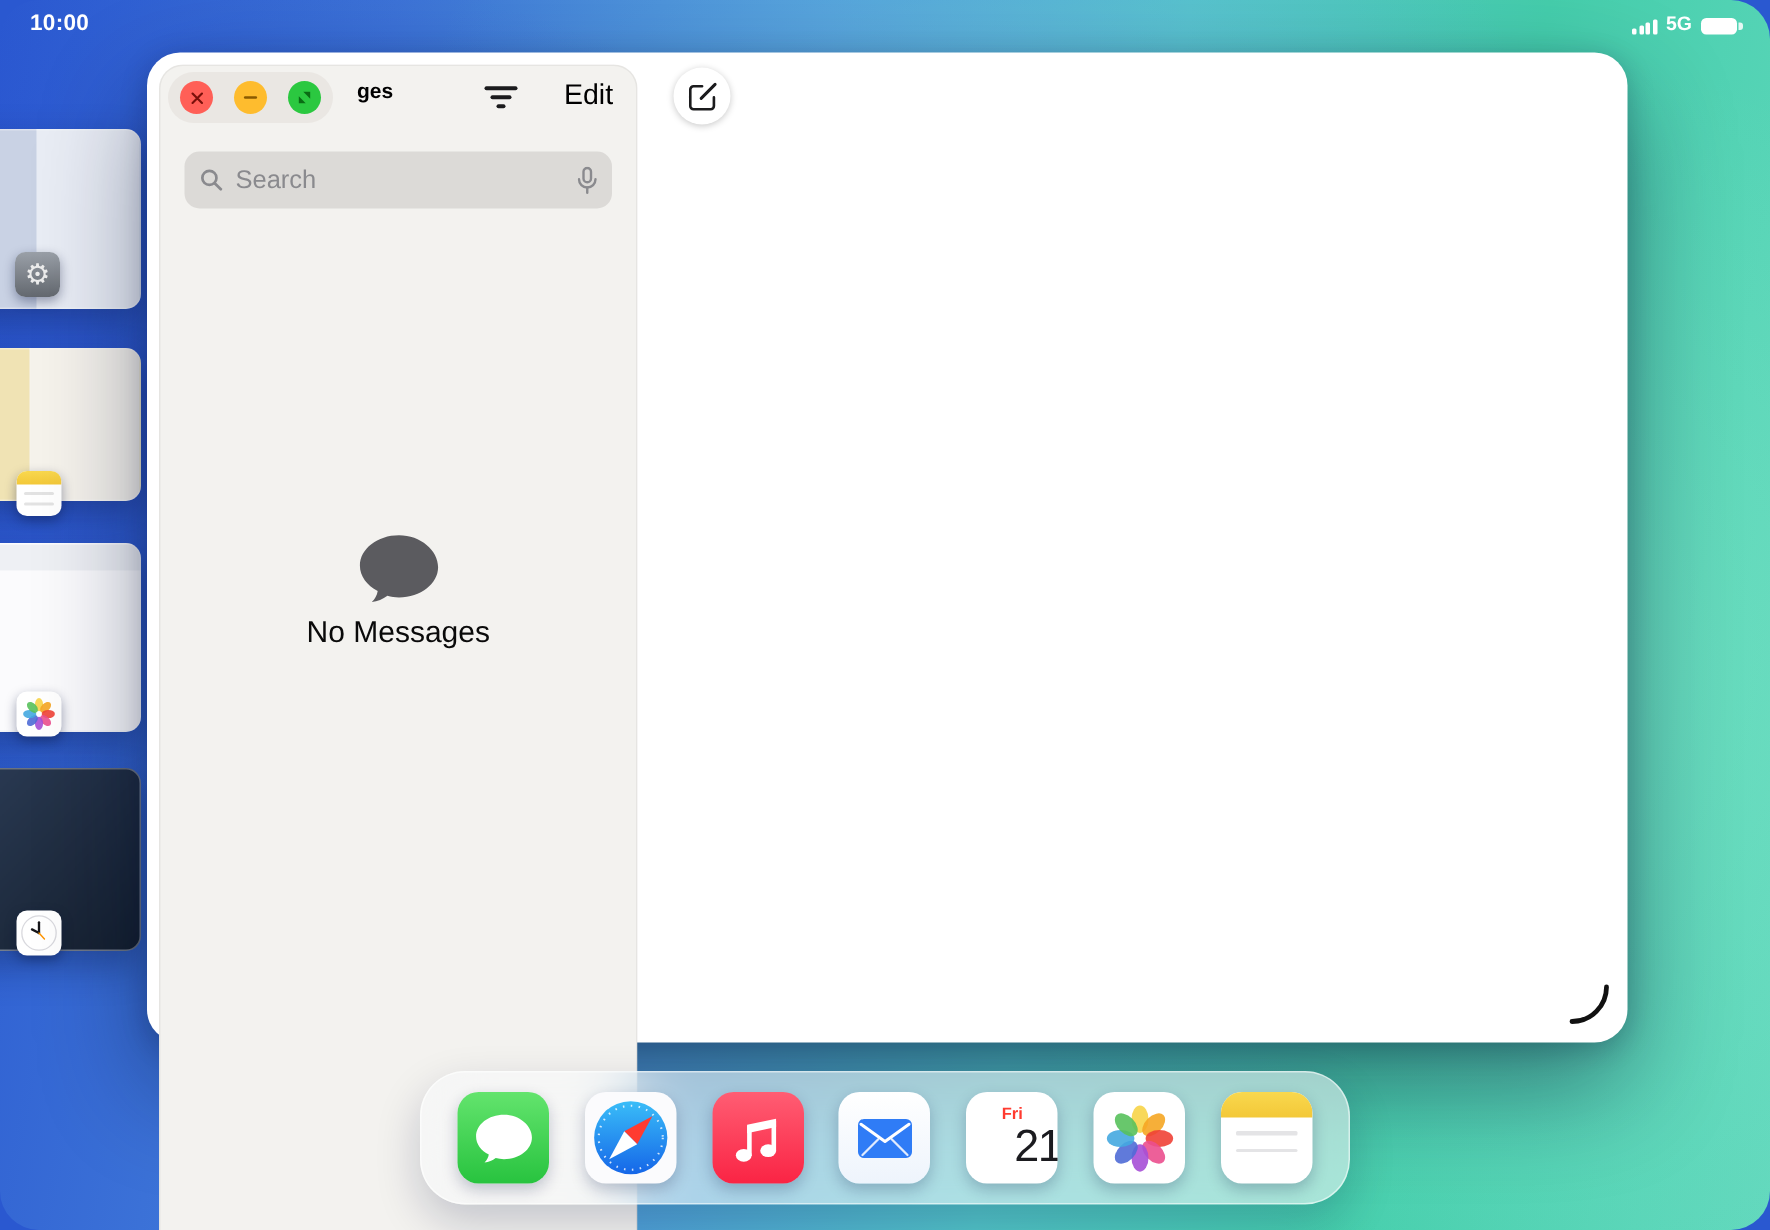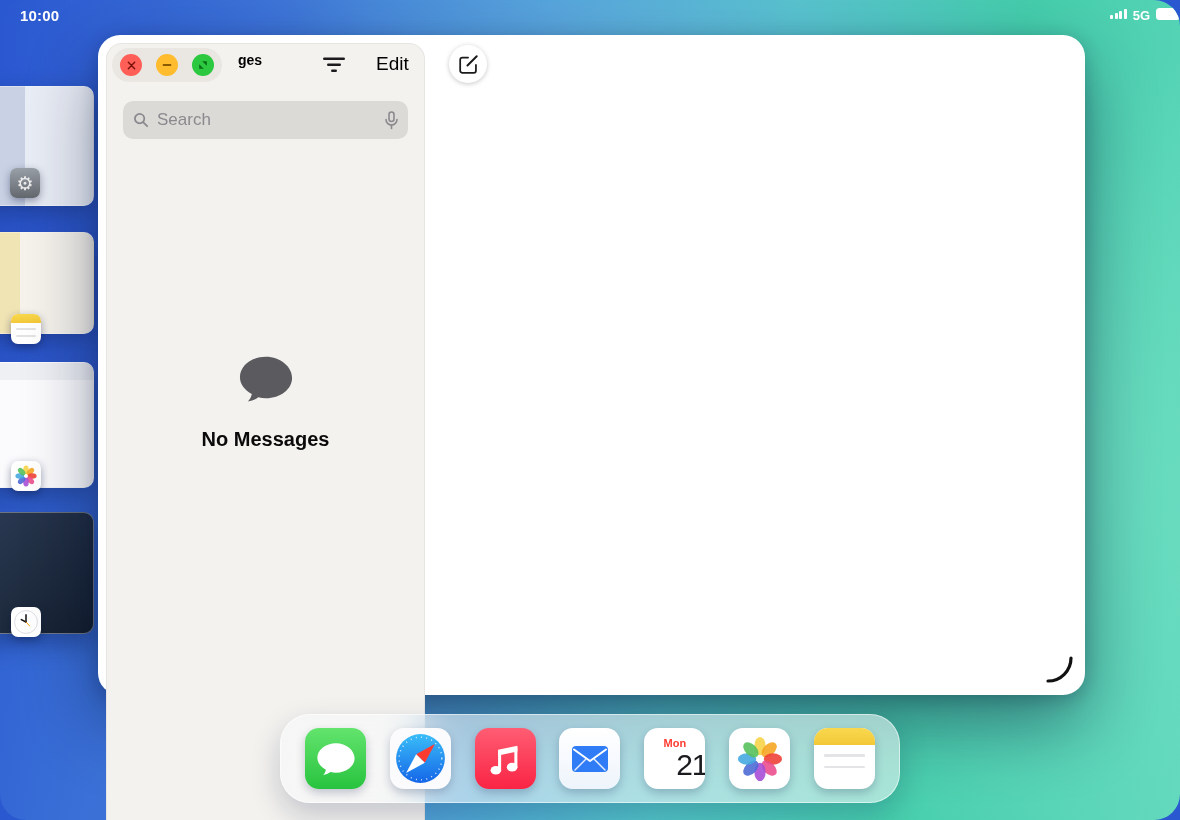--- a/index.html
+++ b/index.html
@@ -13,21 +13,21 @@
     background:linear-gradient(100deg,#2a58d0 0%,#3d74d8 20%,#4f9fd8 42%,#52c4c8 60%,#45ceac 78%,#62d8bd 100%);border-radius:26px; }
   .screen::before { content:""; position:absolute; inset:0;
     background:
       radial-gradient(800px 520px at 12% 35%, rgba(43,80,210,.55), transparent 60%),
       radial-gradient(680px 640px at 88% 55%, rgba(150,240,210,.30), transparent 65%),
       radial-gradient(520px 300px at 55% 8%, rgba(120,190,240,.35), transparent 70%); }
 
   
   .statusbar { position:absolute; top:0; left:0; right:0; height:30px; z-index:6; color:#fff; }
   .sb-time { position:absolute; left:20px; top:7px; font-size:15px; font-weight:700; letter-spacing:.2px; }
-  .sb-right { position:absolute; right:0; top:8px; display:flex; align-items:flex-start; gap:6px; }
+  .sb-right { position:absolute; right:22px; top:8px; display:flex; align-items:flex-end; gap:6px; }
   .sb-net { font-size:13px; font-weight:700; }
   .signal { display:flex; align-items:flex-end; gap:1.5px; height:11px; }
   .signal i { display:block; width:3px; background:#fff; border-radius:1px; }
   .battery { width:24px; height:11.5px; border-radius:3.5px; background:#fff; position:relative; }
   .battery::after { content:""; position:absolute; right:-3.5px; top:3.2px; width:2.2px; height:5px;
     background:rgba(255,255,255,.85); border-radius:0 2px 2px 0; }
 
   
   .thumb { position:absolute; border-radius:10px; z-index:2;
     box-shadow:0 10px 24px rgba(10,20,60,.35); border:1px solid rgba(255,255,255,.35); }
@@ -76,21 +76,21 @@
     background:#dcdad7; border-radius:10px; }
   .search-icon { position:absolute; left:10px; top:11px; }
   .mic-icon { position:absolute; right:10px; top:10px; }
   .search-input { position:absolute; left:32px; right:32px; top:0; height:100%;
     border:none; outline:none; background:transparent; font-size:17px; color:#222;
     font-family:inherit; }
   .search-input::placeholder { color:#8a8a8e; }
 
   .empty-state { position:absolute; top:310px; left:0; right:0;
     display:flex; flex-direction:column; align-items:center; }
-  .empty-state h3 { margin:20px 0 0; font-size:20px; font-weight:700; color:#0a0a0a; }
+  .empty-state h3 { margin:2px 0 0; font-size:20px; font-weight:400; color:#0a0a0a; }
   .empty-state p { margin:8px 0 0; width:238px; font-size:14.5px; line-height:1.35;
     color:#8a8a8e; text-align:center; }
 
   .main-empty { position:absolute; left:327px; right:0; top:344px; text-align:center;
     font-size:21px; font-weight:700; color:#000; }
 
   .resize-indicator { position:absolute; right:12px; bottom:12px; width:28px; height:28px; }
 
   
   .dock { position:absolute; left:50%; transform:translateX(-50%); bottom:17px;
@@ -284,21 +284,21 @@
 
     <div class="dock-icon icon-mail">
       <svg width="38" height="28" viewBox="0 0 38 28">
         <rect x="1" y="1" width="36" height="26" rx="4" fill="#2f7cf6"></rect>
         <path d="M3 4.5L19 16L35 4.5" fill="none" stroke="#fff" stroke-width="2" stroke-linecap="round" stroke-linejoin="round"></path>
         <path d="M4 25L14.5 14.5M34 25L23.5 14.5" fill="none" stroke="#fff" stroke-width="1.5" stroke-linecap="round" opacity=".85"></path>
       </svg>
     </div>
 
     <div class="dock-icon icon-calendar">
-      <span class="cal-weekday">Mon</span>
+      <span class="cal-weekday">Fri</span>
       <span class="cal-day">21</span>
     </div>
 
     <div class="dock-icon icon-photos">
       <svg width="50" height="50" viewBox="0 0 60 60">
         <g>
           <ellipse cx="30" cy="14.5" rx="6.8" ry="11" fill="#f7d448" opacity=".9"></ellipse>
           <ellipse cx="30" cy="14.5" rx="6.8" ry="11" fill="#f5a623" opacity=".9" transform="rotate(45 30 30)"></ellipse>
           <ellipse cx="30" cy="14.5" rx="6.8" ry="11" fill="#ef4136" opacity=".9" transform="rotate(90 30 30)"></ellipse>
           <ellipse cx="30" cy="14.5" rx="6.8" ry="11" fill="#eb4f8e" opacity=".9" transform="rotate(135 30 30)"></ellipse>

